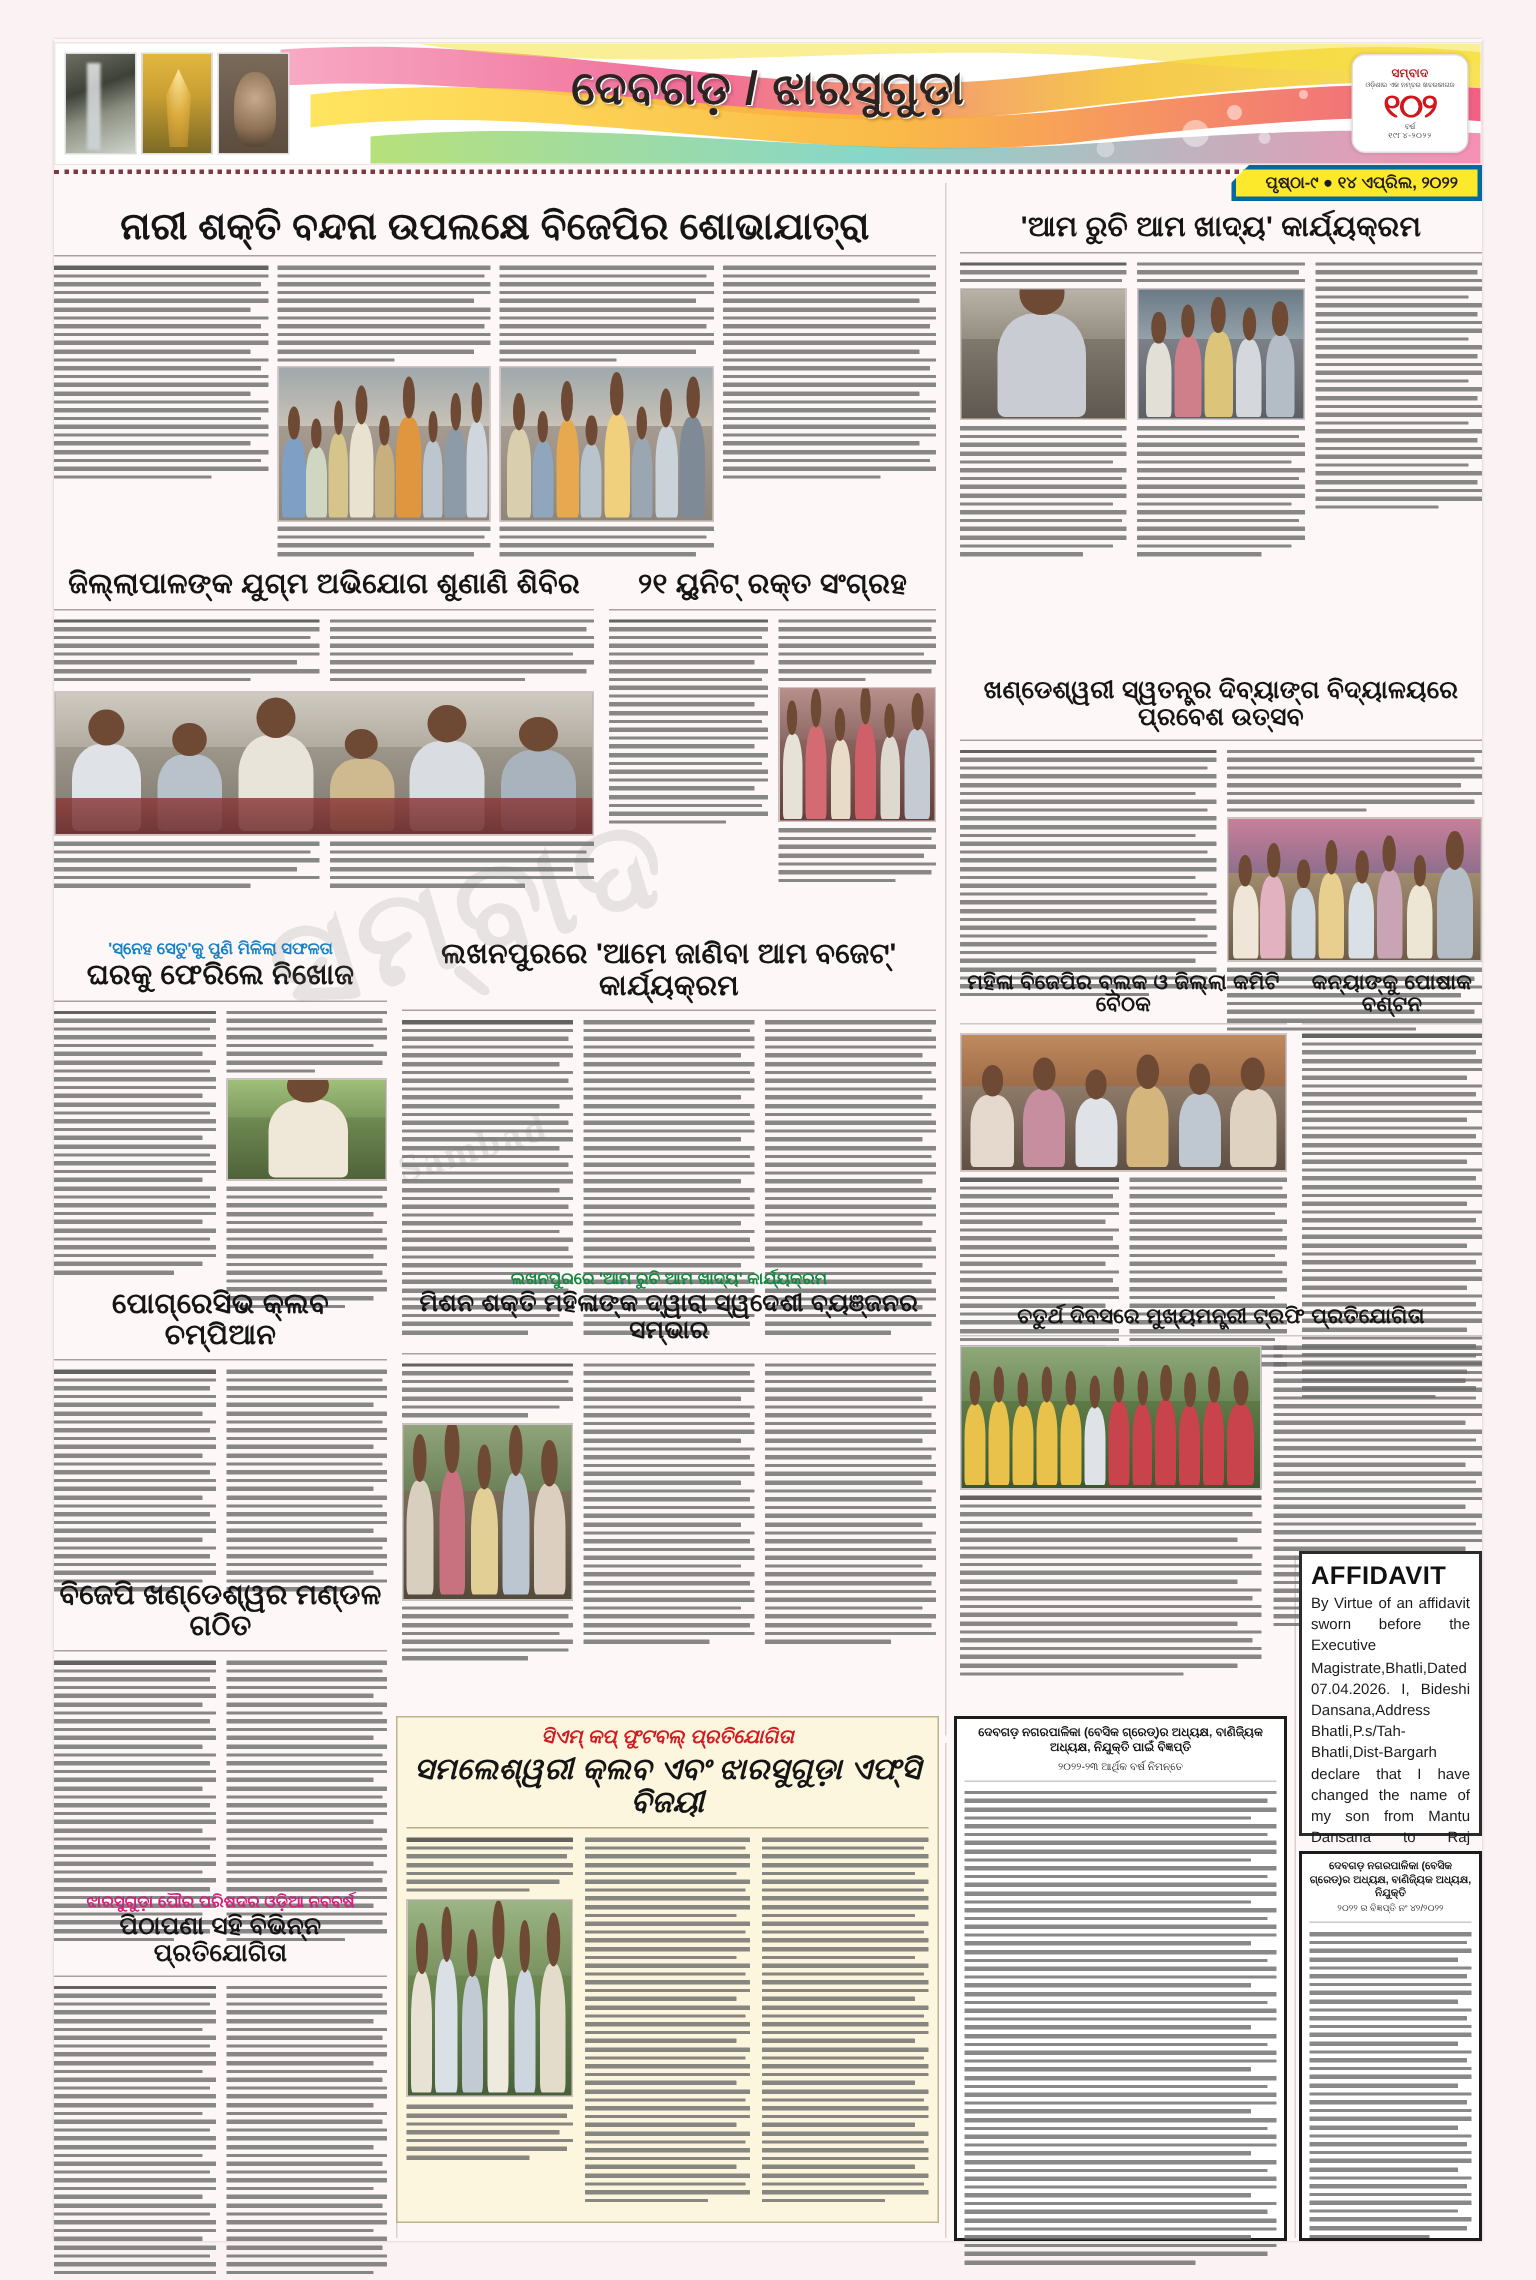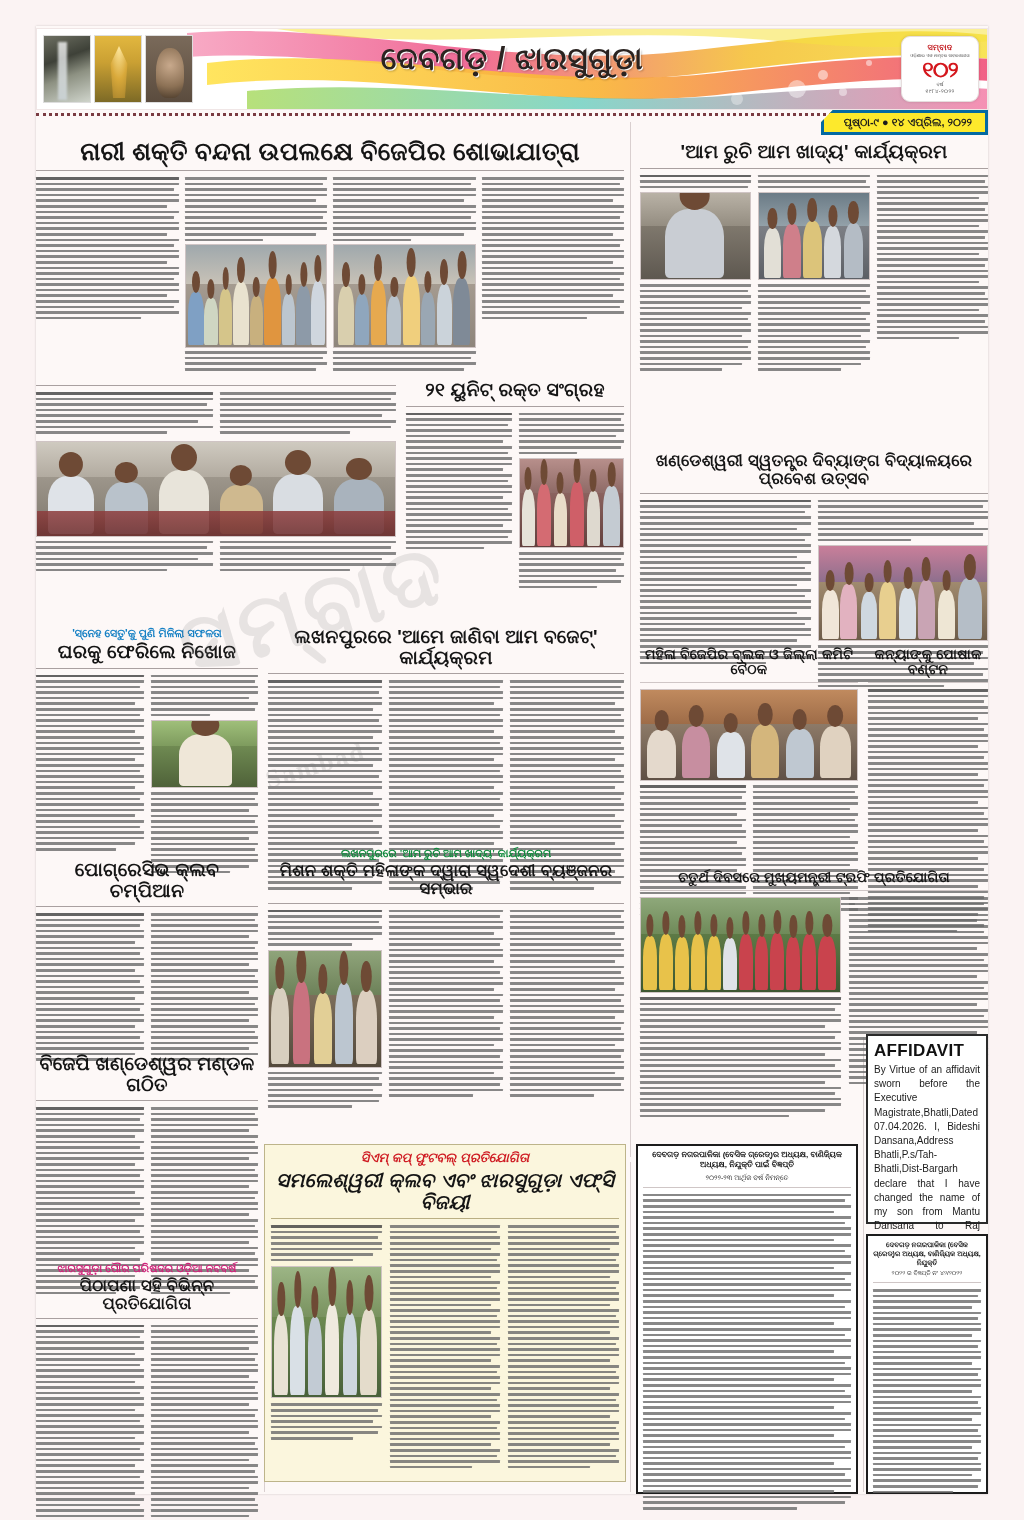--- a/index.html
+++ b/index.html
@@ -75,21 +75,21 @@
   .body-area { position:absolute; left:36px; top:122px; width:952px; height:1372px; }
   .col-rule { position:absolute; top:0; bottom:0; width:1px; background:#d9cfcf; }
 
   
   .hl      { font-weight:bold; color:#151515; line-height:1.08; text-align:center; letter-spacing:.2px; }
   .hl.x1   { font-size:25px; }
   .hl.x2   { font-size:19px; }
   .hl.x3   { font-size:16.5px; }
   .hl.x4   { font-size:14px; }
   .kicker  { font-size:11px; font-weight:bold; text-align:center; color:#1680c4; }
-  .kicker.green { color:#0f8a3c;font-family:Liberation Serif, serif; }
+  .kicker.green { color:#0f8a3c; }
   .kicker.pink { color:#d1227a; }
   .kicker.red  { color:#cf1b22; }
 
   .hrule   { border:0; border-top:1px solid #a9a0a0; margin:5px 0 6px; }
   .hrule.thin { border-top:1px solid #cfc6c6; }
 
   
   .tx { --lh:5.6px; }
   .tx .ln {
     height:2.6px; background:#6a6a6a; margin-bottom:3.0px; border-radius:.4px;
@@ -473,20 +473,21 @@
               <div class="ln s2"></div>
               <div class="ln s1"></div>
             <div class="ln s1"></div>
               <div class="ln s4"></div>
           </div>
         </div>
       </div>
     </div>
 
     <div class="blk" style="left:0; top:258px; width:360px;">
+      <div class="hl x2">ଜିଲ୍ଲାପାଳଙ୍କ ଯୁଗ୍ମ ଅଭିଯୋଗ ଶୁଣାଣି ଶିବିର</div>
       <hr class="hrule">
       <div class="cols2">
         <div>
           <div class="tx">
             <div class="ln s1 lead"></div>
               <div class="ln s1"></div>
               <div class="ln s2"></div>
               <div class="ln s1"></div>
             <div class="ln s1"></div>
               <div class="ln s3"></div>

